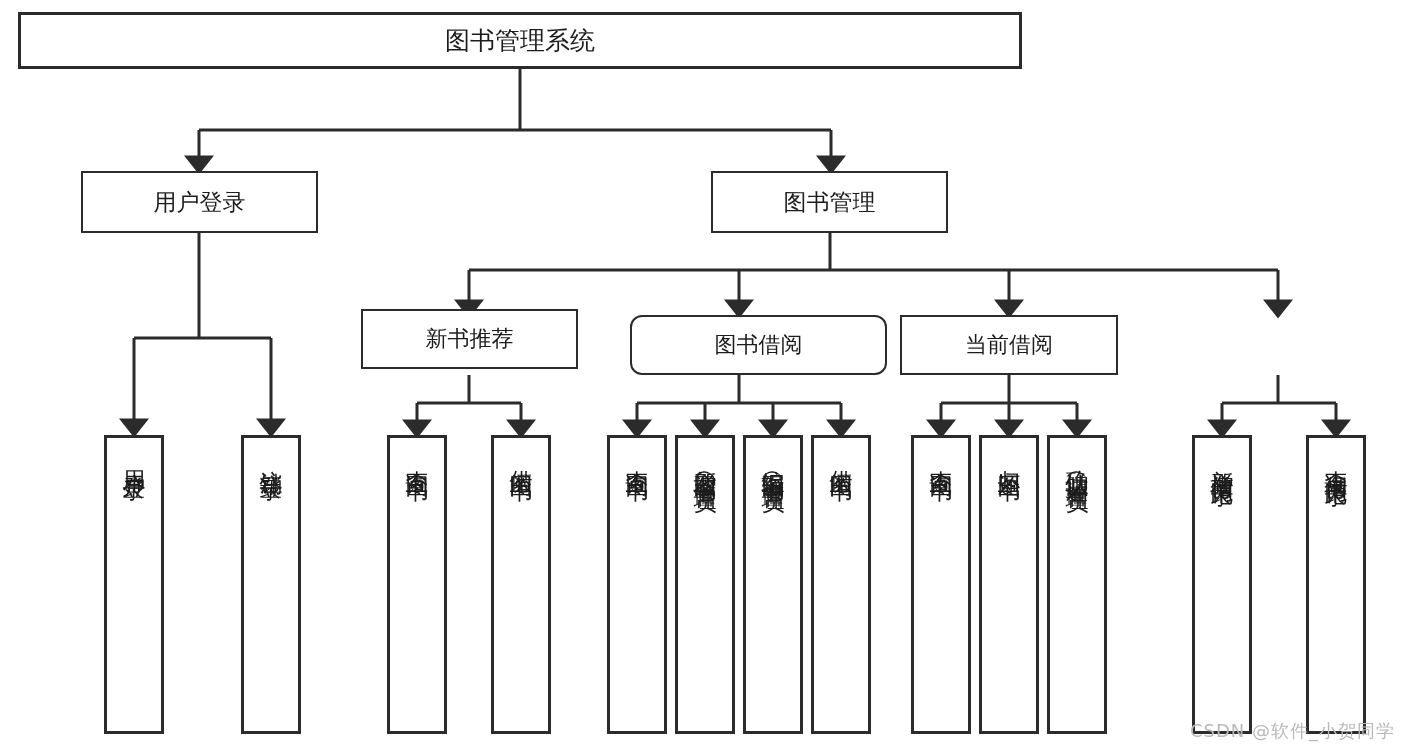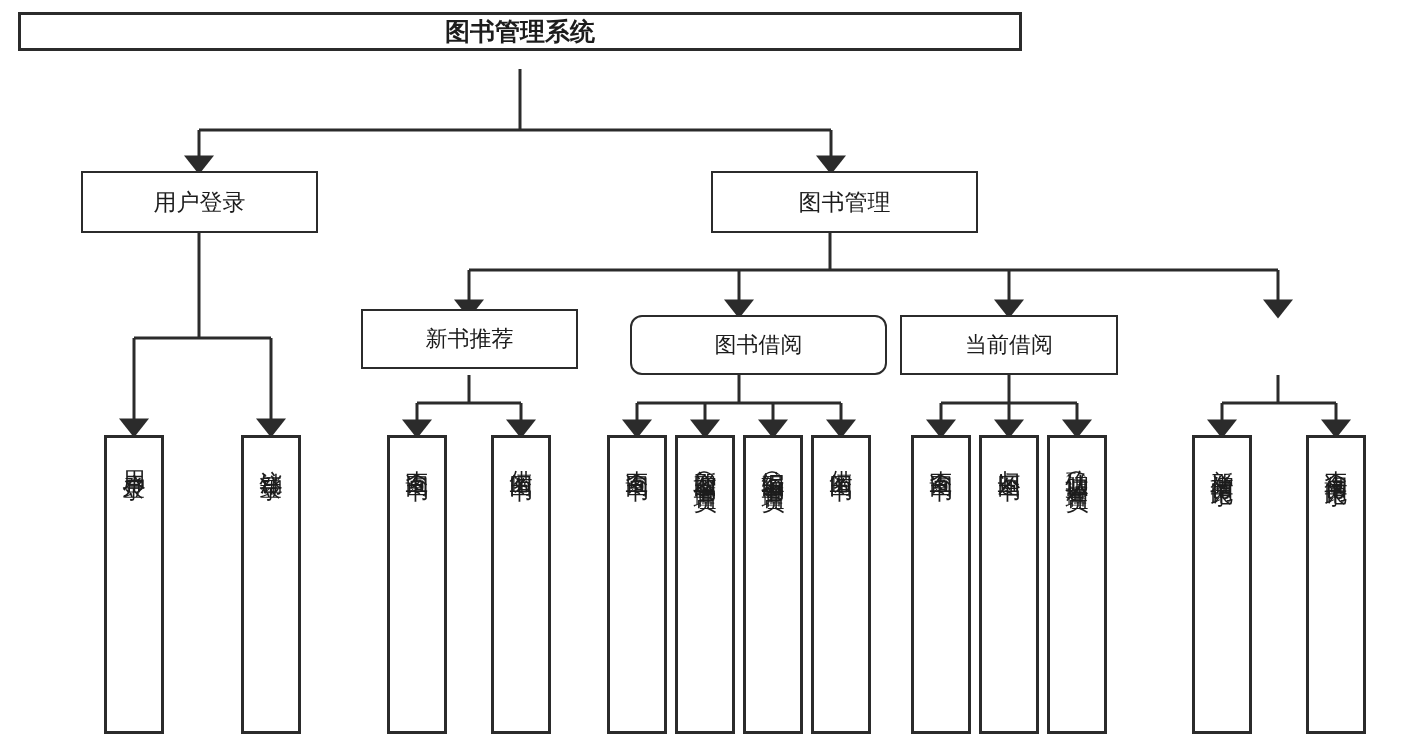--- a/index.html
+++ b/index.html
@@ -119,28 +119,28 @@
       <path d="M1009,403 L1009,429" marker-end="url(#arrow)"></path>
       <path d="M1077,403 L1077,429" marker-end="url(#arrow)"></path>
 
       <path d="M1278,375 L1278,403"></path>
       <path d="M1222,403 L1336,403"></path>
       <path d="M1222,403 L1222,429" marker-end="url(#arrow)"></path>
       <path d="M1336,403 L1336,429" marker-end="url(#arrow)"></path>
     </g>
   </svg>
 
-  <div class="node root" style="left:18px;top:12px;width:1004px;height:39px;font-weight:bold;">
+  <div class="node root" style="left:18px;top:12px;width:1004px;height:57px;">
     <span class="htext">图书管理系统</span>
   </div>
 
   <div class="node lvl1" style="left:81px;top:171px;width:237px;height:62px;">
     <span class="htext">用户登录</span>
   </div>
-  <div class="node lvl1" style="left:711px;top:171px;width:267px;height:62px;">
+  <div class="node lvl1" style="left:711px;top:171px;width:237px;height:62px;">
     <span class="htext">图书管理</span>
   </div>
 
   <div class="node lvl2" style="left:361px;top:309px;width:217px;height:60px;">
     <span class="htext">新书推荐</span>
   </div>
   <div class="node lvl2" style="left:630px;top:315px;width:257px;height:60px;border-radius:12px;">
     <span class="htext">图书借阅</span>
   </div>
   <div class="node lvl2" style="left:900px;top:315px;width:218px;height:60px;">
@@ -184,14 +184,15 @@
     <span class="vtext">确认归还（管理员）</span>
   </div>
 
   <div class="node leaf" style="left:1192px;top:435px;width:60px;height:299px;">
     <span class="vtext">新增借阅记录</span>
   </div>
   <div class="node leaf" style="left:1306px;top:435px;width:60px;height:299px;">
     <span class="vtext">查询借阅记录</span>
   </div>
 
+  <div id="watermark">CSDN @软件_小贺同学</div>
 
 </div>
 
 </body></html>

